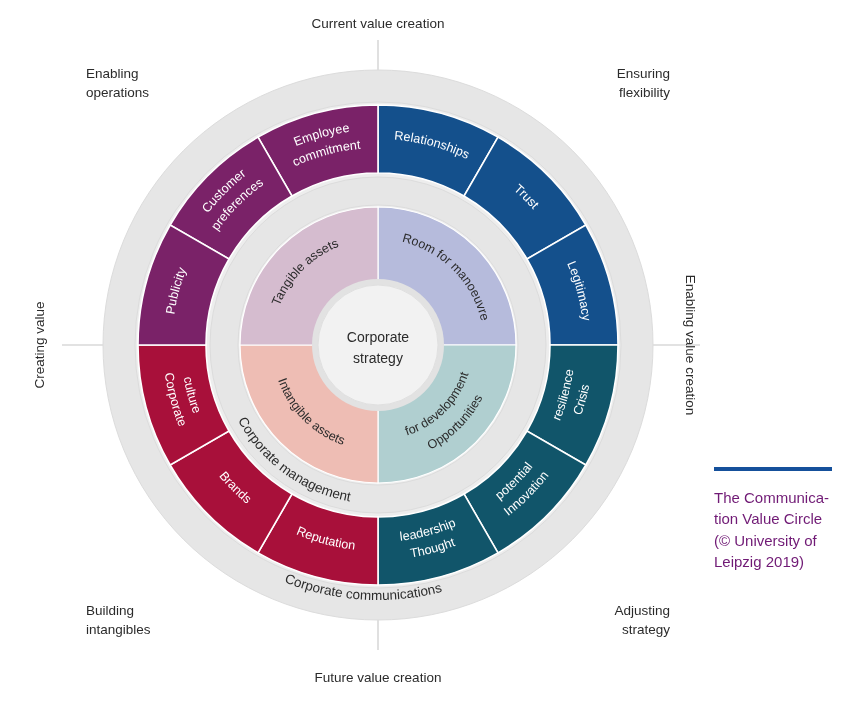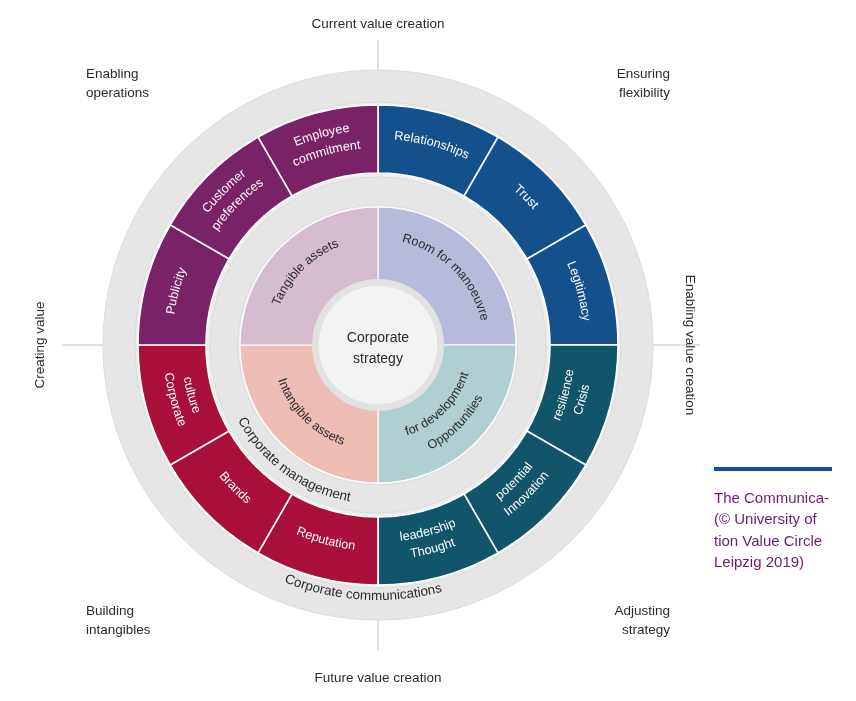--- a/index.html
+++ b/index.html
@@ -172,16 +172,16 @@
         <text x="86" y="634" class="corner-label" text-anchor="start">intangibles</text>
         <text x="670" y="615" class="corner-label" text-anchor="end">Adjusting</text>
         <text x="670" y="634" class="corner-label" text-anchor="end">strategy</text>
       </g>
     </svg>
 </div>
 
 <div class="caption-rule"></div>
 <div class="caption">
   <div>The Communica-</div>
+  <div>tion Value Circle</div>
   <div>(© University of</div>
-  <div>tion Value Circle</div>
   <div>Leipzig 2019)</div>
 </div>
 
 </body></html>

